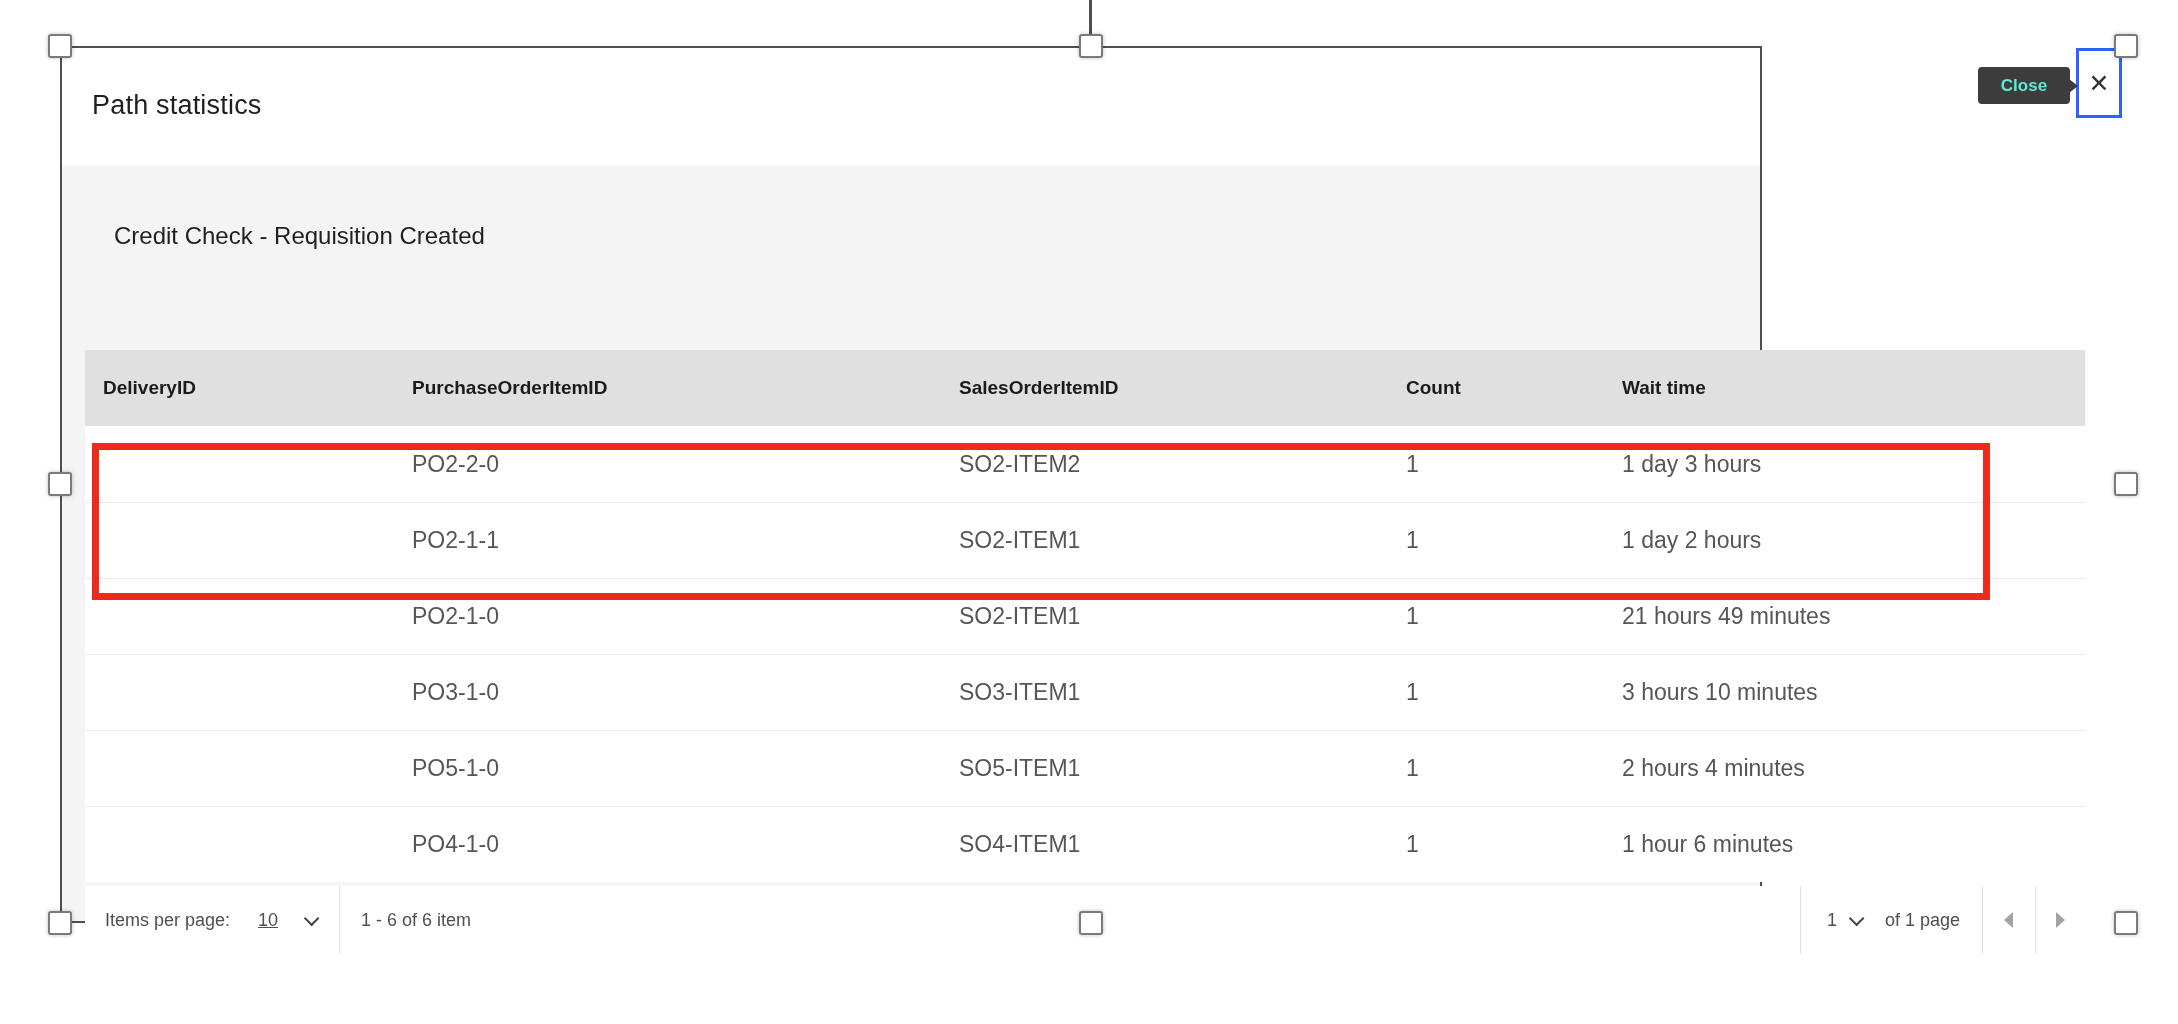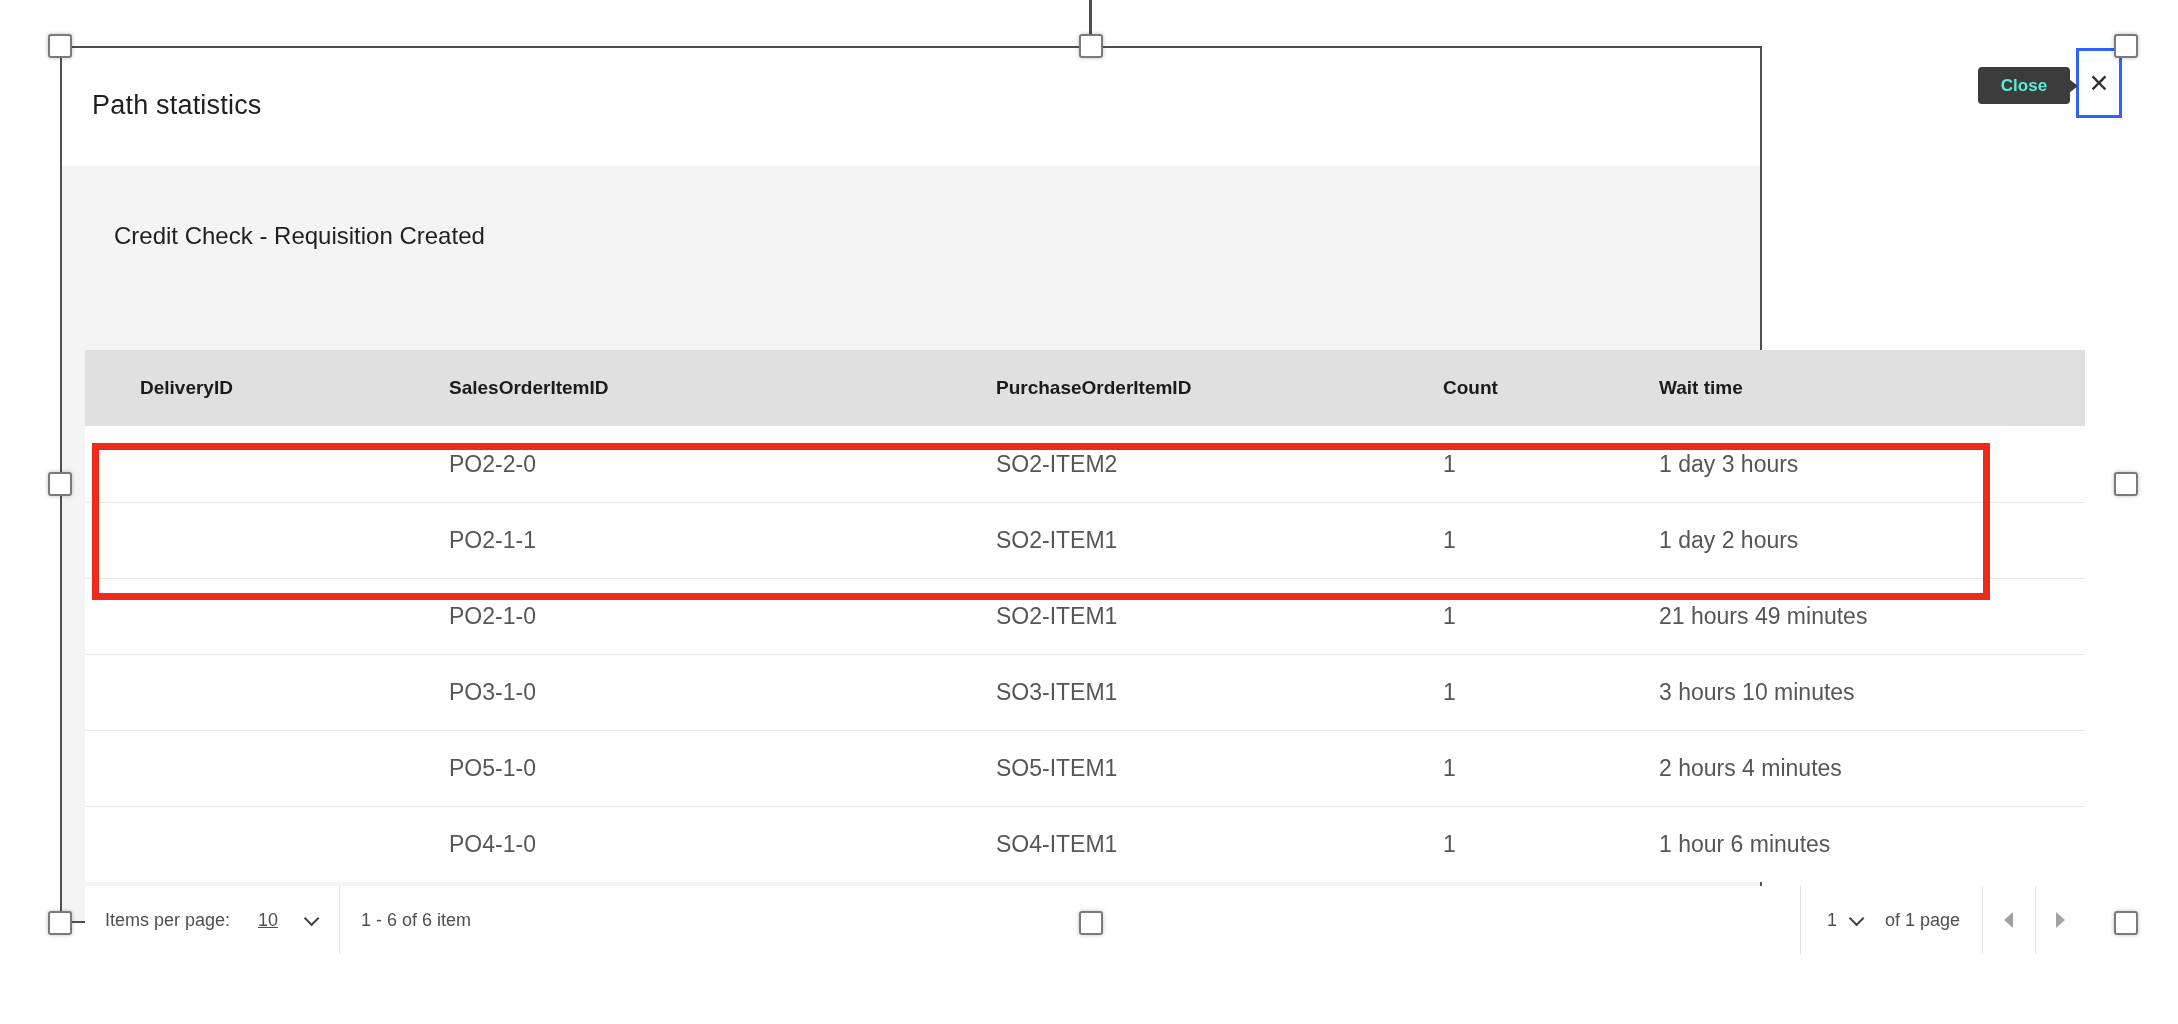--- a/index.html
+++ b/index.html
@@ -58,21 +58,21 @@
   .modal-subtitle {
     position:absolute; left:23px; top:56px; font-size:24px; color:#1f1f1f;margin-left:29px;
   }
 
   
   .table { position:absolute; left:23px; top:184px; width:2000px; }
   .t-grid {
     display:grid; grid-template-columns:309px 547px 447px 216px auto;
     align-items:center; height:76px;
   }
-  .t-grid > div { padding-left:11px; white-space:nowrap; overflow:hidden;margin-left:44px; }
+  .t-grid > div { padding-left:18px; white-space:nowrap; overflow:hidden; }
   .t-head { background:#e0e0e0; font-weight:bold; font-size:19px; color:#1b1b1b; }
   .t-row  { background:#ffffff; font-size:23px; color:#565656; }
   .t-row + .t-row { border-top:1px solid #e9e9e9; }
 
   
   .pagination {
     position:absolute; left:23px; top:720px; width:2000px; height:68px;
     background:#ffffff; font-size:18px; color:#4f4f4f;
   }
   .pagination .abs { position:absolute; top:0; height:100%; display:flex; align-items:center; }
@@ -119,22 +119,22 @@
     <button class="close-btn">
       <span>✕</span>
     </button>
 
     <div class="modal-body">
       <div class="modal-subtitle">Credit Check - Requisition Created</div>
 
       <div class="table">
         <div class="t-grid t-head" id="table-head">
             <div>DeliveryID</div>
+            <div>PurchaseOrderItemID</div>
             <div>SalesOrderItemID</div>
-            <div>PurchaseOrderItemID</div>
             <div>Count</div>
             <div>Wait time</div>
           </div>
         <div id="table-body">
             <div class="t-grid t-row">
               <div></div>
               <div>PO2-2-0</div>
               <div>SO2-ITEM2</div>
               <div>1</div>
               <div>1 day 3 hours</div>

